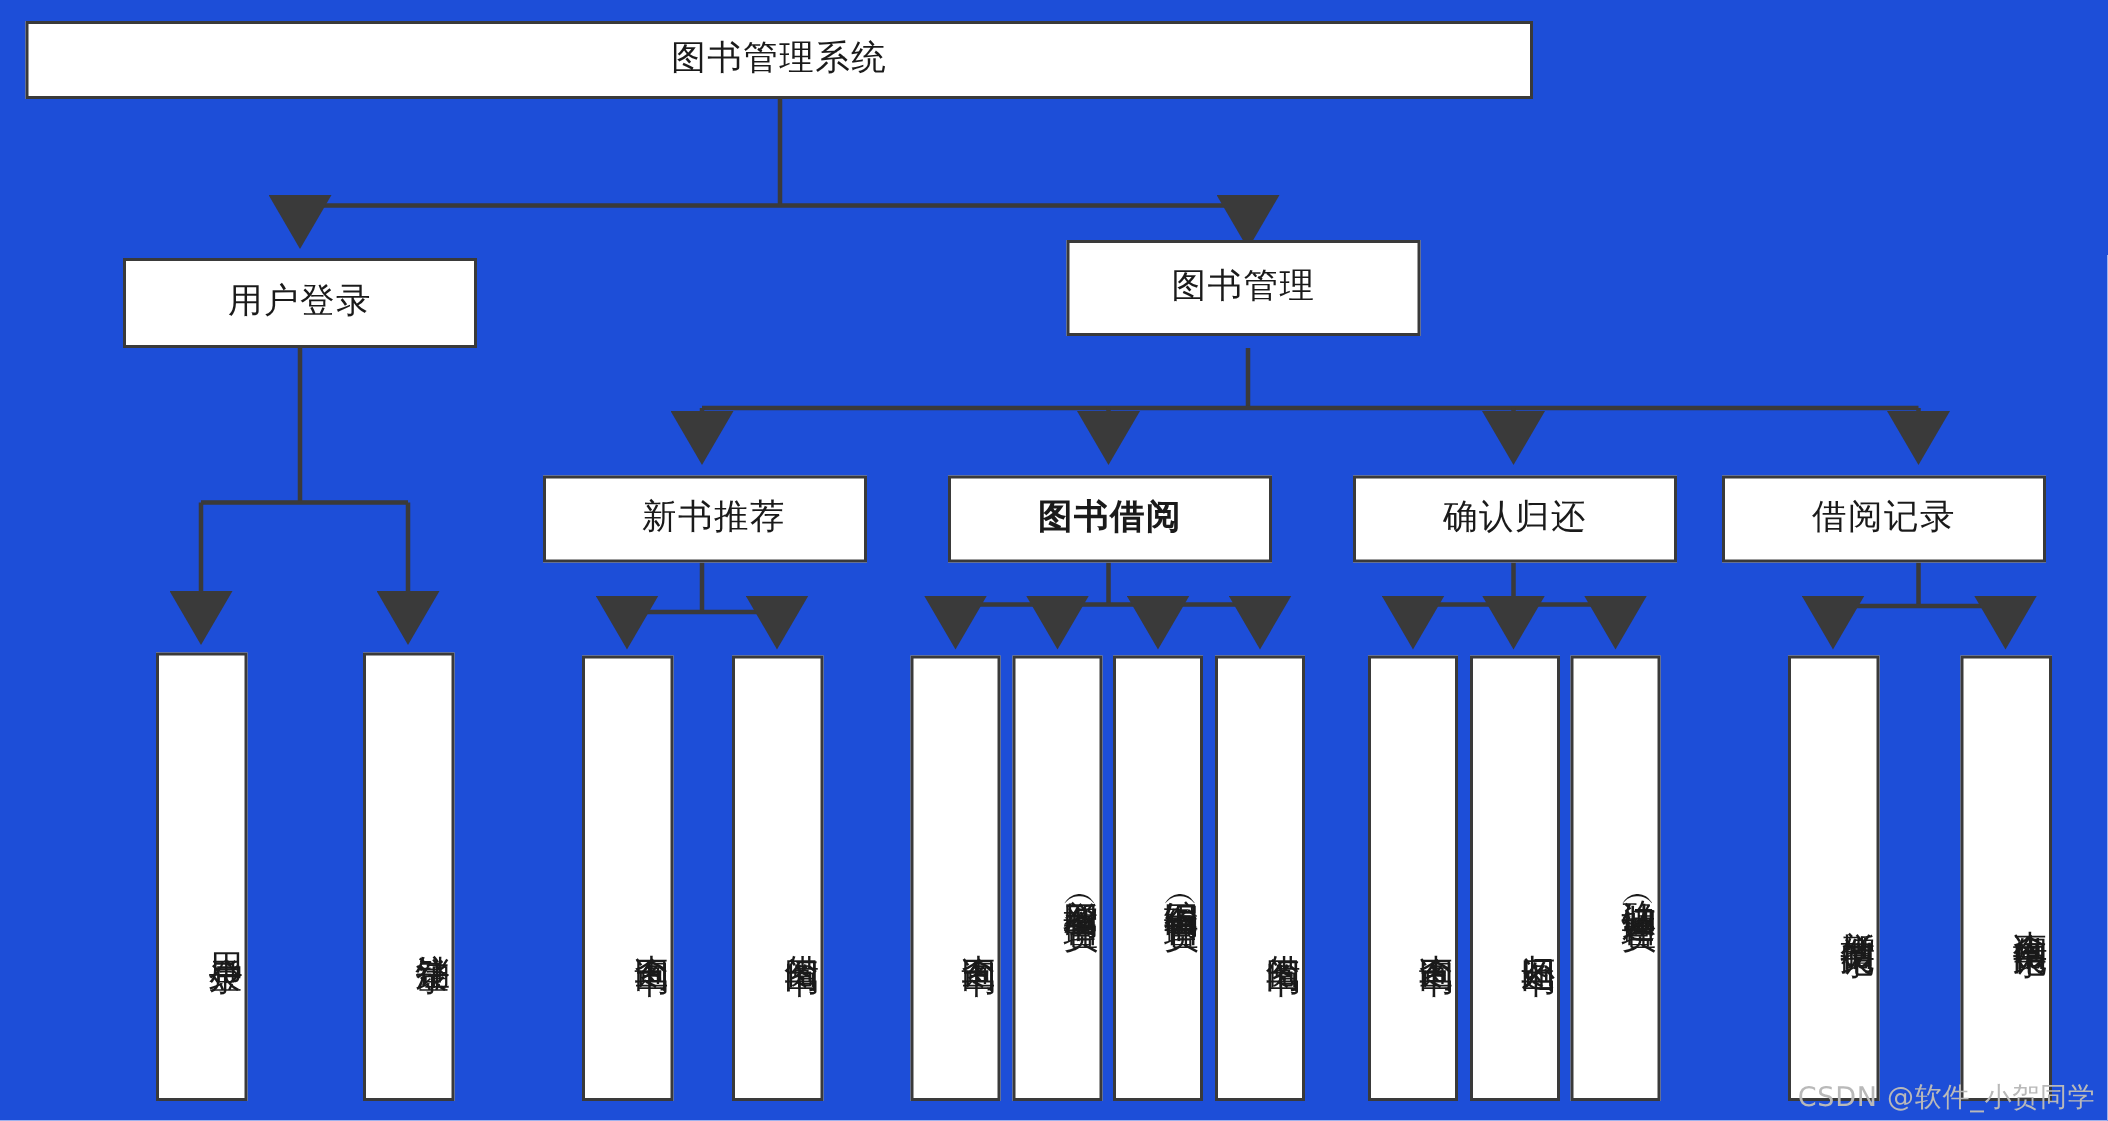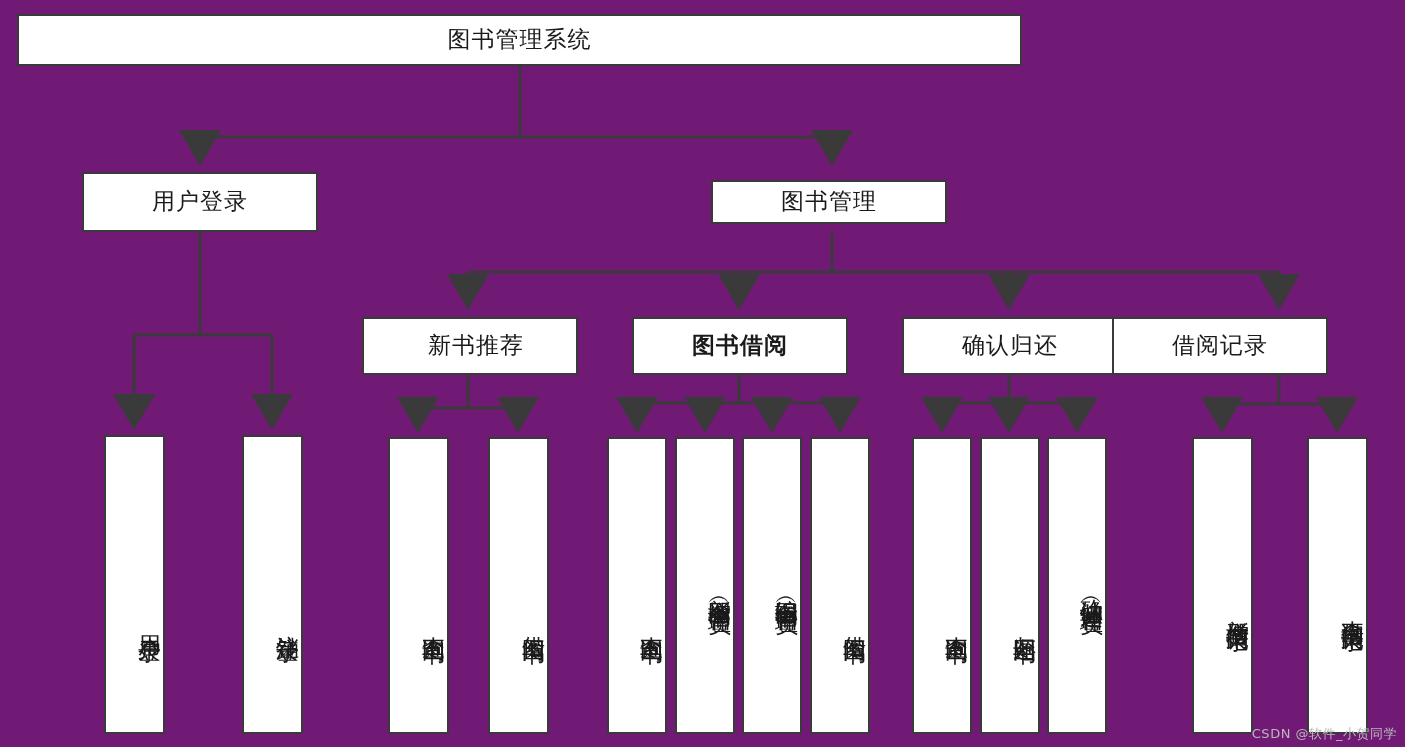--- a/index.html
+++ b/index.html
@@ -7,21 +7,21 @@
     padding: 0;
     background: #ffffff;
   }
   body {
     font-family: "DejaVu Sans", "Liberation Sans", sans-serif;
   }
   #canvas {
     position: relative;
     width: 1405px;
     height: 747px;
-    background: #701a75;
+    background: #1d4ed8;
     overflow: hidden;
   }
   #edges {
     position: absolute;
     left: 0;
     top: 0;
     width: 1405px;
     height: 747px;
   }
   .node {
@@ -57,21 +57,21 @@
     display: block;
   }
   .node.vert .label {
     text-align: left;
     max-height: 100%;
   }
   #watermark {
     position: absolute;
     right: 8px;
     bottom: 4px;
-    font-size: 13px;
+    font-size: 18px;
     color: #b9b9b9;
     letter-spacing: 0.5px;
     white-space: nowrap;
     user-select: none;
   }
 </style>
 </head>
 <body>
 
 <div id="canvas">
@@ -126,34 +126,34 @@
     </g>
   </svg>
 
   <div class="node horiz" style="left:17px; top:14px; width:1005px; height:52px;">
     <span class="label">图书管理系统</span>
   </div>
 
   <div class="node horiz" style="left:82px; top:172px; width:236px; height:60px;">
     <span class="label">用户登录</span>
   </div>
-  <div class="node horiz" style="left:711px; top:180px; width:236px; height:44px;justify-content:center;">
+  <div class="node horiz" style="left:711px; top:160px; width:236px; height:64px;justify-content:center;">
     <span class="label">图书管理</span>
   </div>
 
   <div class="node horiz" style="left:362px; top:317px; width:216px; height:58px;padding-left:12px;">
     <span class="label">新书推荐</span>
   </div>
   <div class="node horiz" style="left:632px; top:317px; width:216px; height:58px;font-weight:bold;">
     <span class="label">图书借阅</span>
   </div>
   <div class="node horiz" style="left:902px; top:317px; width:216px; height:58px;">
     <span class="label">确认归还</span>
   </div>
-  <div class="node horiz" style="left:1112px; top:317px; width:216px; height:58px;justify-content:center;">
+  <div class="node horiz" style="left:1148px; top:317px; width:216px; height:58px;justify-content:center;">
     <span class="label">借阅记录</span>
   </div>
 
   <div class="node vert" style="left:104px; top:435px; width:61px; height:299px; padding-top:72px;">
     <span class="label">用户登录</span>
   </div>
   <div class="node vert" style="left:242px; top:435px; width:61px; height:299px; padding-top:72px;">
     <span class="label">注销登录</span>
   </div>
 

